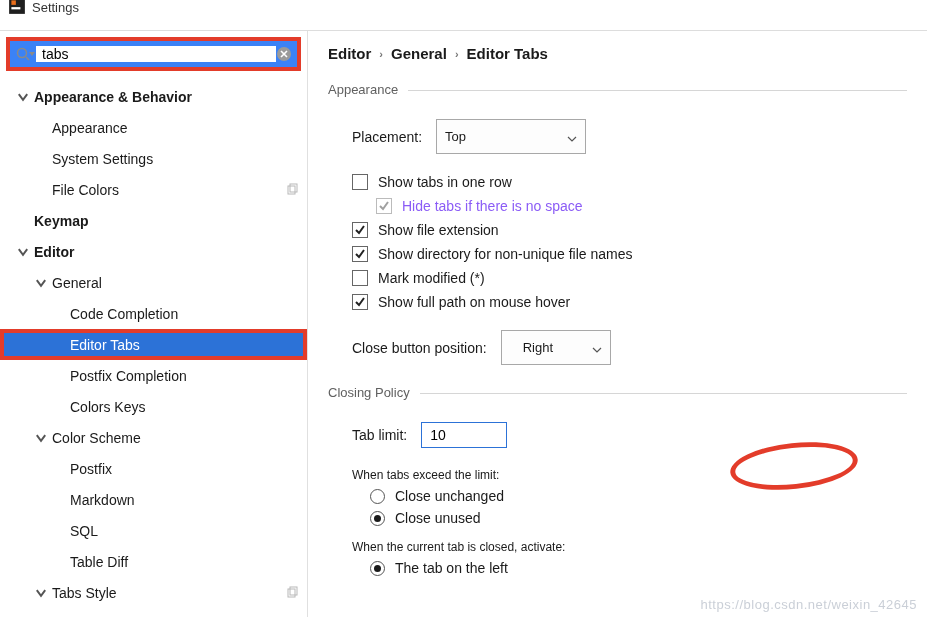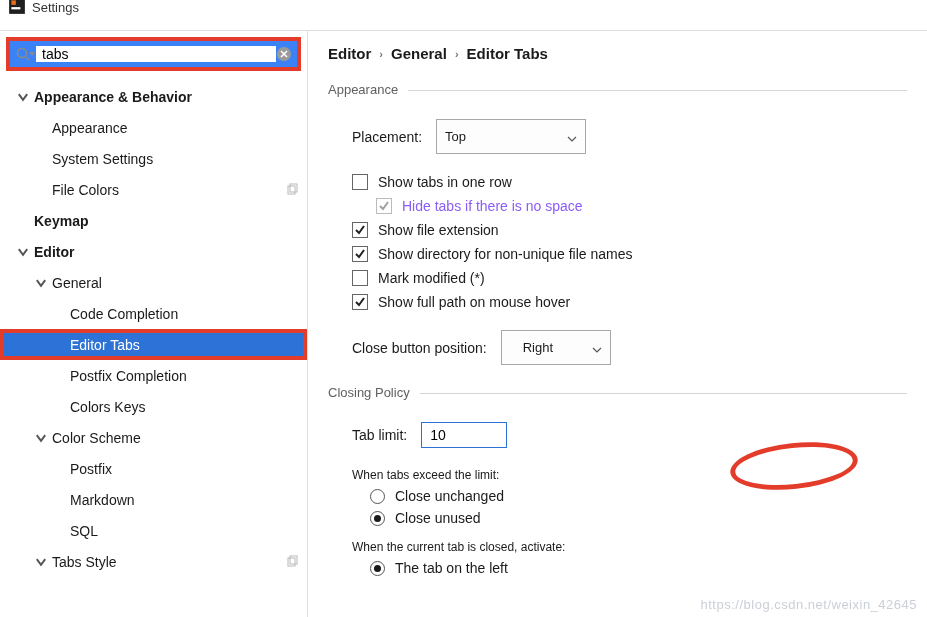--- a/index.html
+++ b/index.html
@@ -170,20 +170,24 @@
           <span class="tree-label">Postfix</span>
         </div>
         <div class="tree-item tree-indent-2">
           <span class="tree-chevron"></span>
           <span class="tree-label">Markdown</span>
         </div>
         <div class="tree-item tree-indent-2">
           <span class="tree-chevron"></span>
           <span class="tree-label">SQL</span>
         </div>
+        <div class="tree-item tree-indent-2">
+          <span class="tree-chevron"></span>
+          <span class="tree-label">Table Diff</span>
+        </div>
         <div class="tree-item tree-indent-1">
           <span class="tree-chevron"><svg viewBox="0 0 10 10" fill="none" stroke="currentColor" stroke-width="1.4">
               <path d="M2 3 L5 7 L8 3"></path>
             </svg></span>
           <span class="tree-label">Tabs Style</span>
           <span class="tree-extra-icon">
             <svg viewBox="0 0 14 14" fill="none" stroke="currentColor" stroke-width="1">
               <rect x="3" y="3" width="7" height="8"></rect>
               <rect x="5" y="1" width="7" height="8"></rect>
             </svg>

